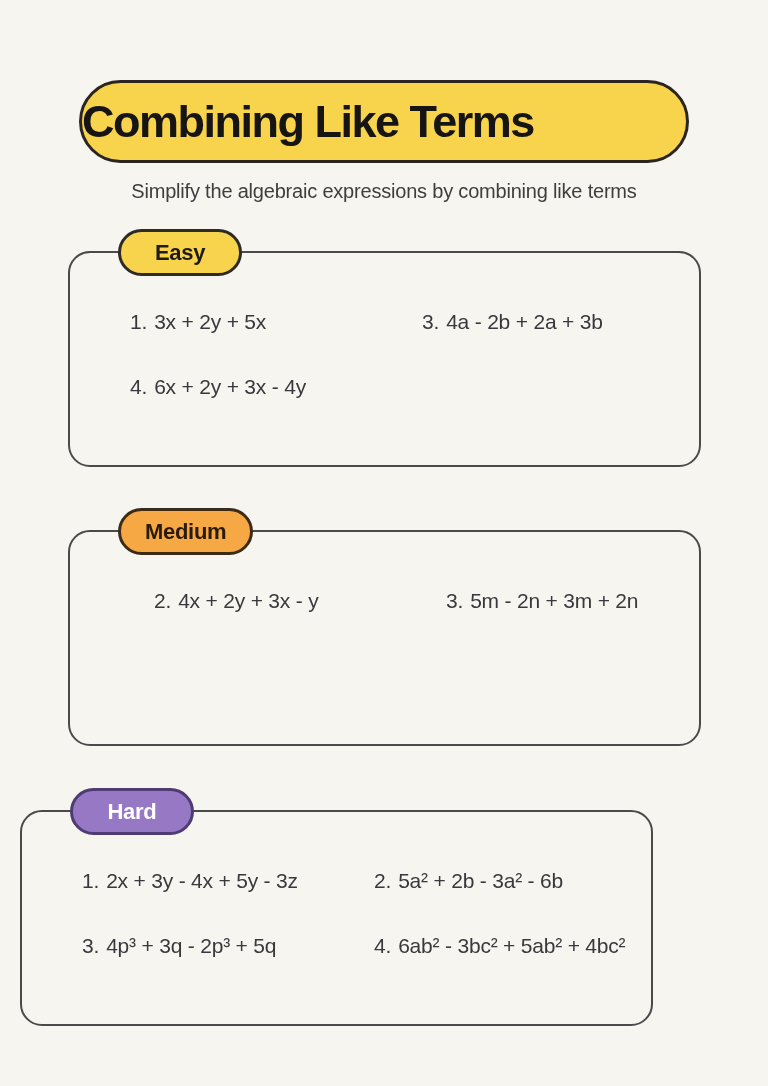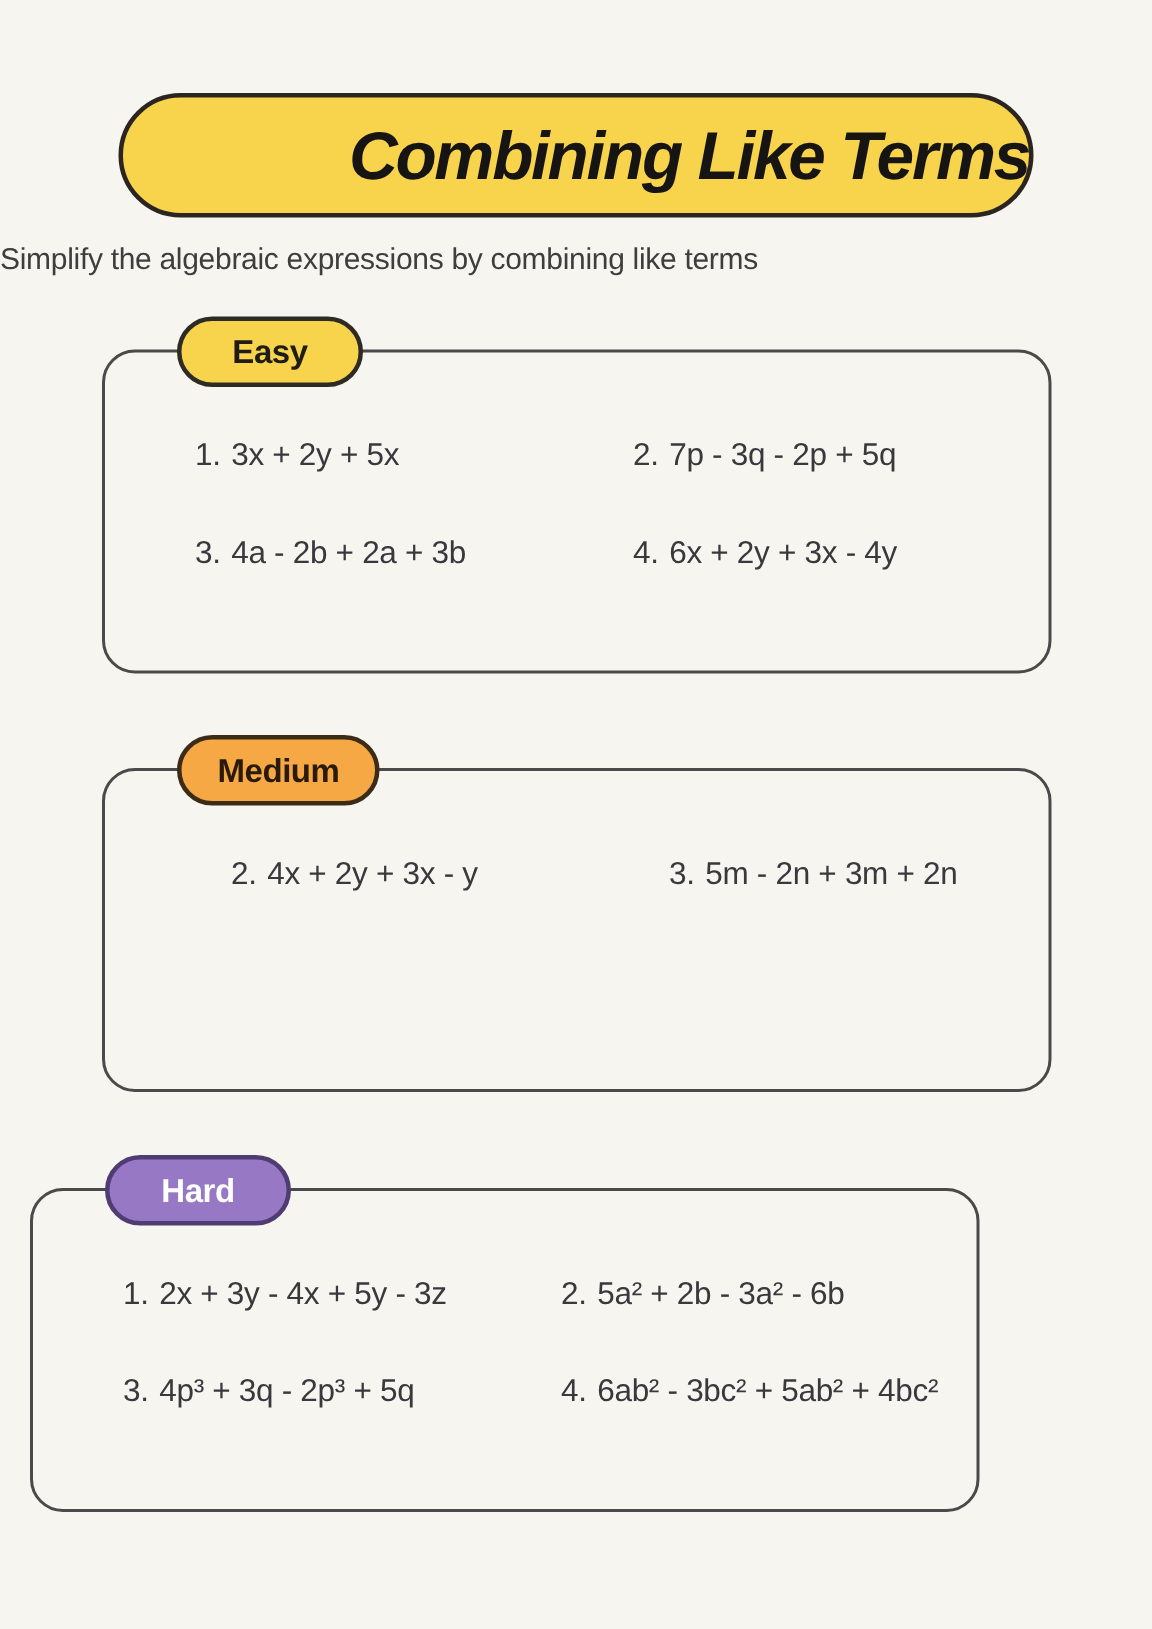--- a/index.html
+++ b/index.html
@@ -9,40 +9,39 @@
     height: 1086px;
     background: var(--background, #F7F5F0);
     font-family: "Liberation Sans", sans-serif;
     overflow: hidden;
   }
   .page { width: 768px; height: 1086px; position: relative; }
 
   .title-pill {
     width: 610px;
     height: 83px;
-    margin: 62px auto 0;
+    margin: 80px auto 0;
     background: var(--title_pill, #F8D34C);
     border: 3px solid var(--pill_border, #2B2521);
     border-radius: 46px;
     display: flex;
     align-items: center;
-    justify-content: flex-end;
-    font-style: italic;
+    justify-content: flex-start;
   }
   .page-title {
     margin: 0;
     font-size: 45px;
     font-weight: bold;
     letter-spacing: -1.5px;
     color: var(--title_text, #161514);
     white-space: nowrap;
   }
   .subtitle {
     margin: 17px 0 12px;
-    text-align: left;
+    text-align: center;
     font-size: 20px;
     letter-spacing: -0.2px;
     color: var(--subtitle_text, #3E3E3E);
   }
 
   .box {
     position: relative;
     width: 633px;
     height: 216px;
     margin-left: 68px;
@@ -114,23 +113,20 @@
 
   <section class="box box-easy">
     <div class="badge badge-easy">
       <span>Easy</span>
     </div>
     <div class="problems">
       <div class="problem">
         <span class="num">1.</span><span class="expr">3x + 2y + 5x</span>
       </div>
       <div class="problem">
-        <span class="num">2.</span><span class="expr">7p - 3q - 2p + 5q</span>
-      </div>
-      <div class="problem">
         <span class="num">3.</span><span class="expr">4a - 2b + 2a + 3b</span>
       </div>
       <div class="problem">
         <span class="num">4.</span><span class="expr">6x + 2y + 3x - 4y</span>
       </div>
     </div>
   </section>
 
   <section class="box box-medium">
     <div class="badge badge-medium">

